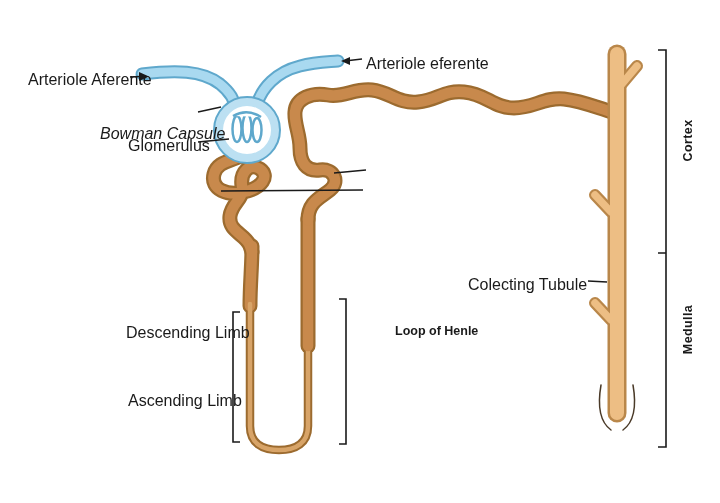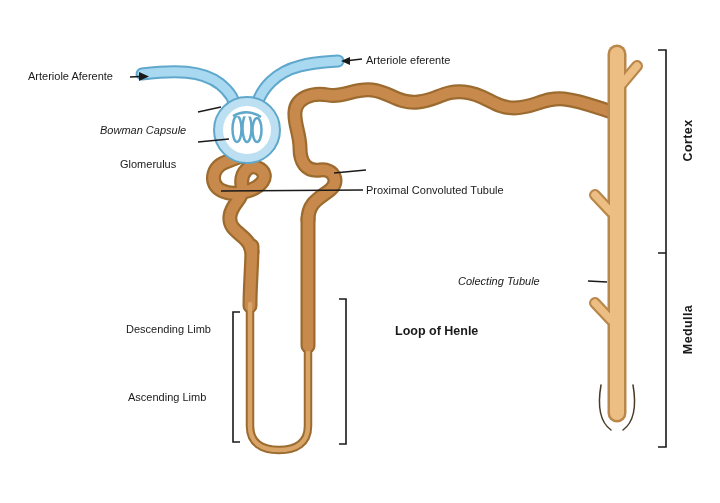--- a/index.html
+++ b/index.html
@@ -18,21 +18,21 @@
   .canvas{
     position:relative;
     width:720px;height:503px;
     background:var(--background);
     font-family:"Liberation Sans", sans-serif;
     overflow:hidden;
   }
   .canvas svg{position:absolute;left:0;top:0;}
   .lbl{
     position:absolute;
-    font-size:11px;line-height:1.2;
+    font-size:16px;line-height:1.2;
     color:var(--line-color);
     white-space:nowrap;
   }
   .lbl.r{}
   .lbl.bold{font-weight:bold;font-size:12.5px;margin-left:40px;}
   .lbl.vert{
     width:80px;text-align:center;
     font-weight:bold;font-size:12.5px;letter-spacing:.4px;
     transform:rotate(-90deg);transform-origin:center;
   }
@@ -125,26 +125,25 @@
       <path class="bracket" d="M 658,50 L 666,50 L 666,447 L 658,447 M 666,253 L 658,253"></path>
     </g>
   </svg>
 
   <div class="lbl r" style="left:28px; top:70px; width:100px;">Arteriole Aferente</div>
 
   <div class="lbl" style="left:366px; top:54px;">Arteriole eferente</div>
 
   <div class="lbl r" style="left:100px; top:124px; width:96px;font-style:italic;">Bowman Capsule</div>
 
-  <div class="lbl r" style="left:120px; top:136px; width:76px;margin-top:22px;">Glomerulus</div>
+  <div class="lbl r" style="left:128px; top:136px; width:76px;">Glomerulus</div>
 
 
-  <div class="lbl" style="left:366px; top:184px;">Proximal Convoluted Tubule</div>
 
-  <div class="lbl r" style="left:458px; top:275px; width:100px;font-style:italic;">Colecting Tubule</div>
+  <div class="lbl r" style="left:468px; top:275px; width:100px;">Colecting Tubule</div>
 
   <div class="lbl bold" style="left:355px; top:324px;">Loop of Henle</div>
 
   <div class="lbl r" style="left:126px; top:323px; width:100px;">Descending Limb</div>
 
   <div class="lbl r" style="left:128px; top:391px; width:95px;">Ascending Limb</div>
 
   <div class="lbl vert" style="left:648px; top:133px;">Cortex</div>
 
   <div class="lbl vert" style="left:648px; top:322px;">Medulla</div>

